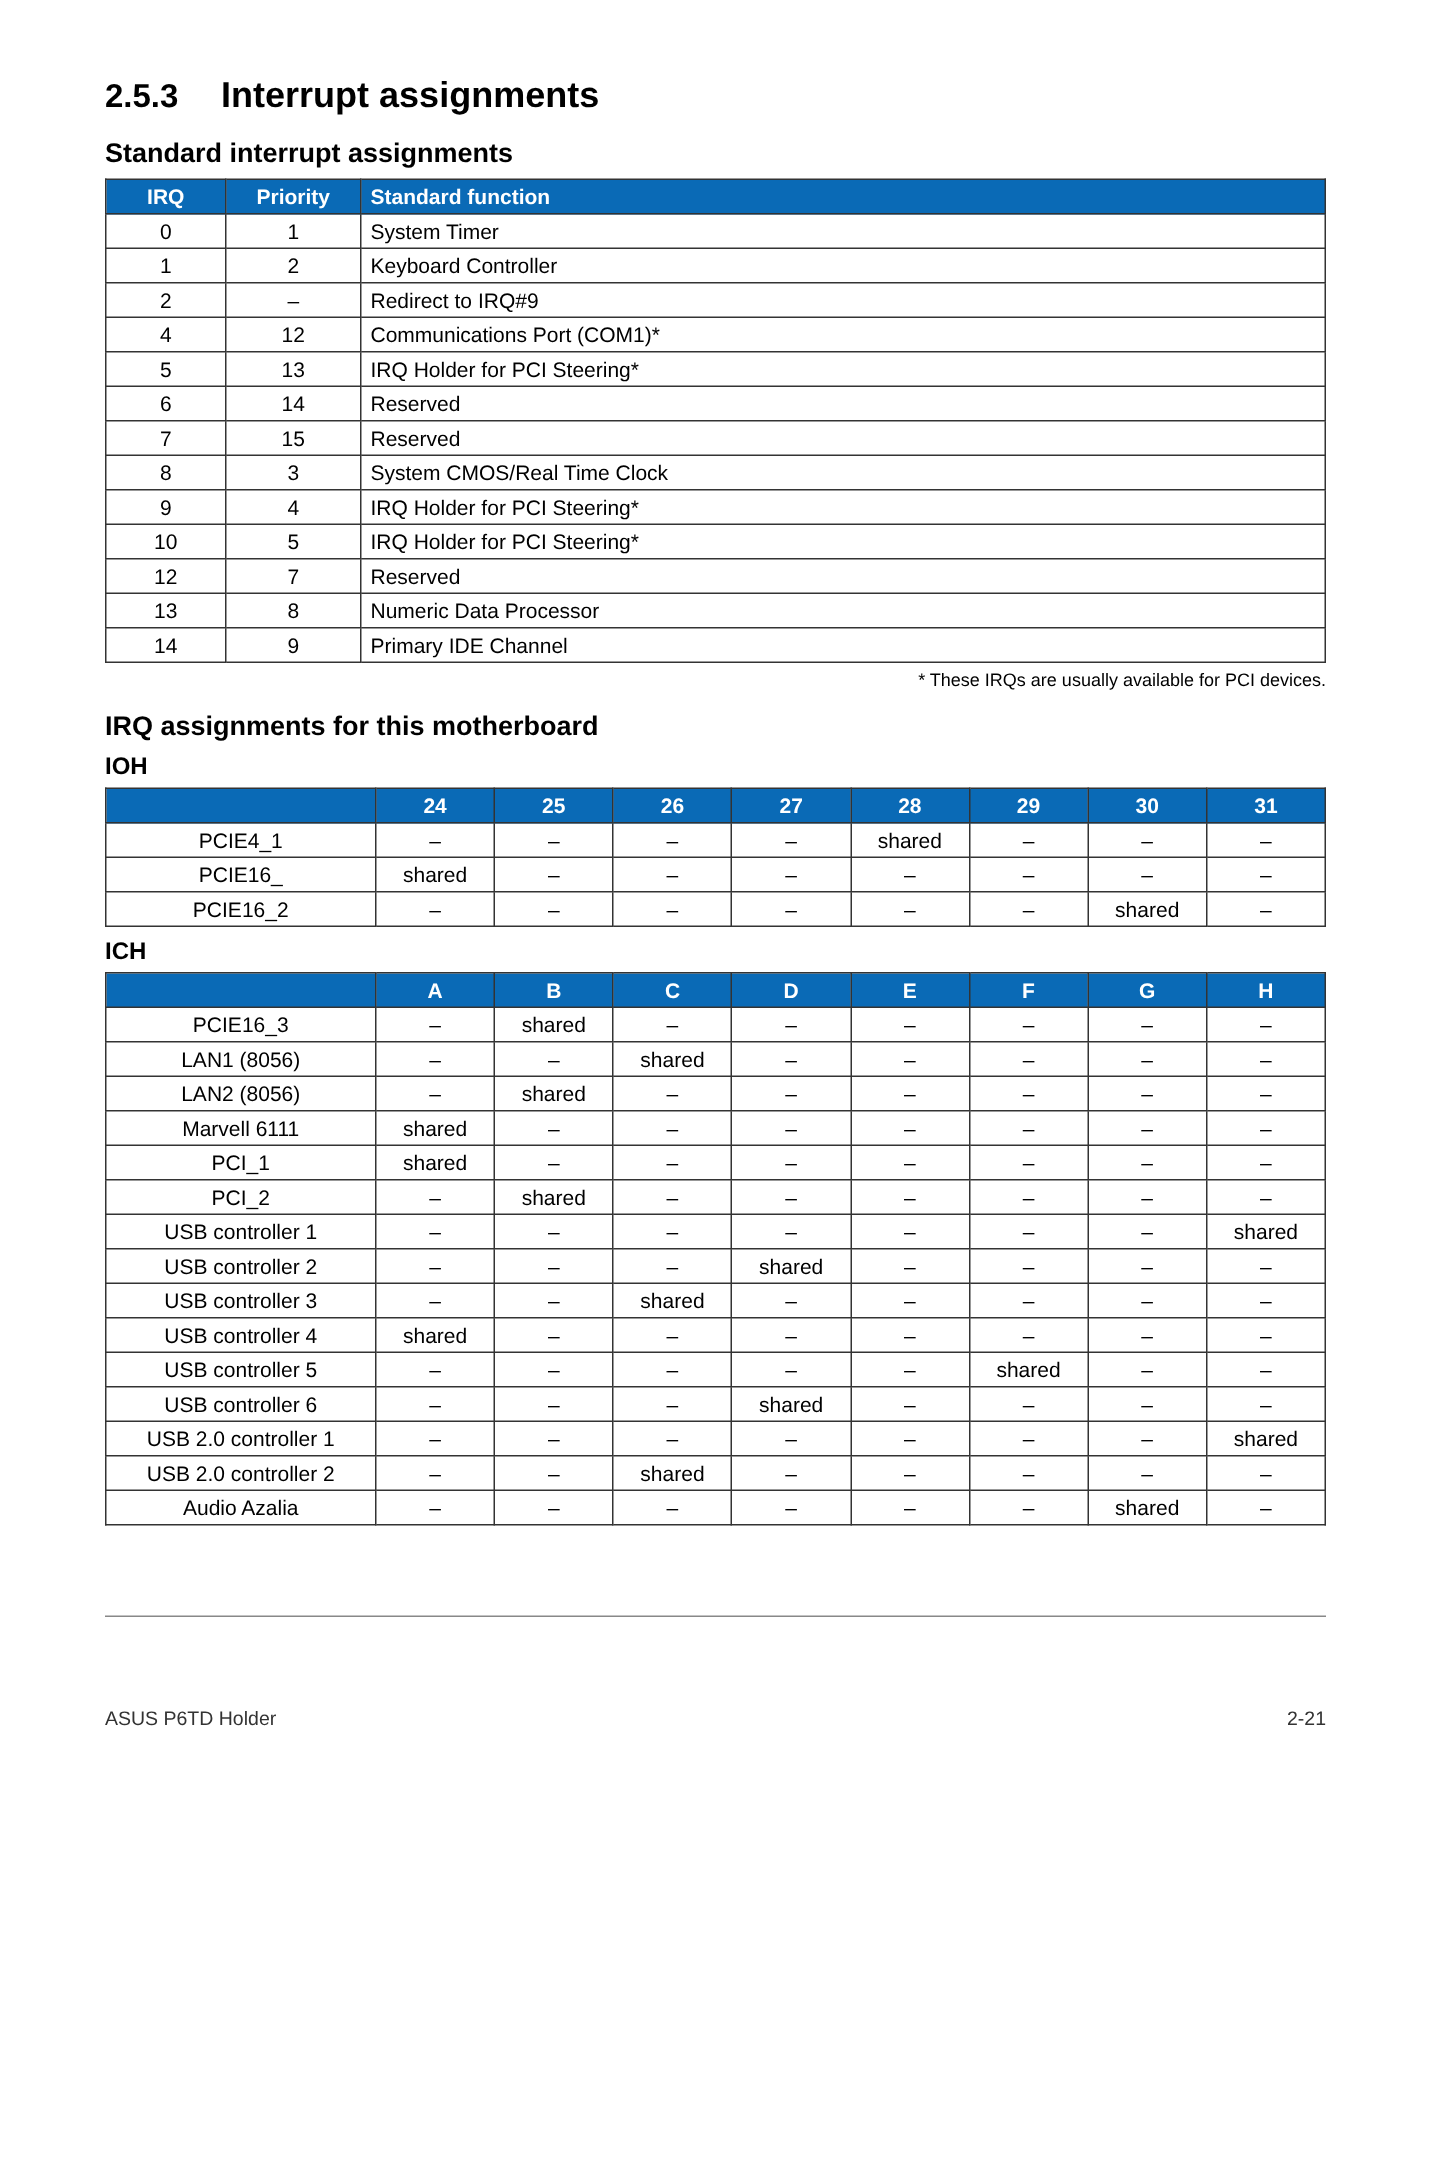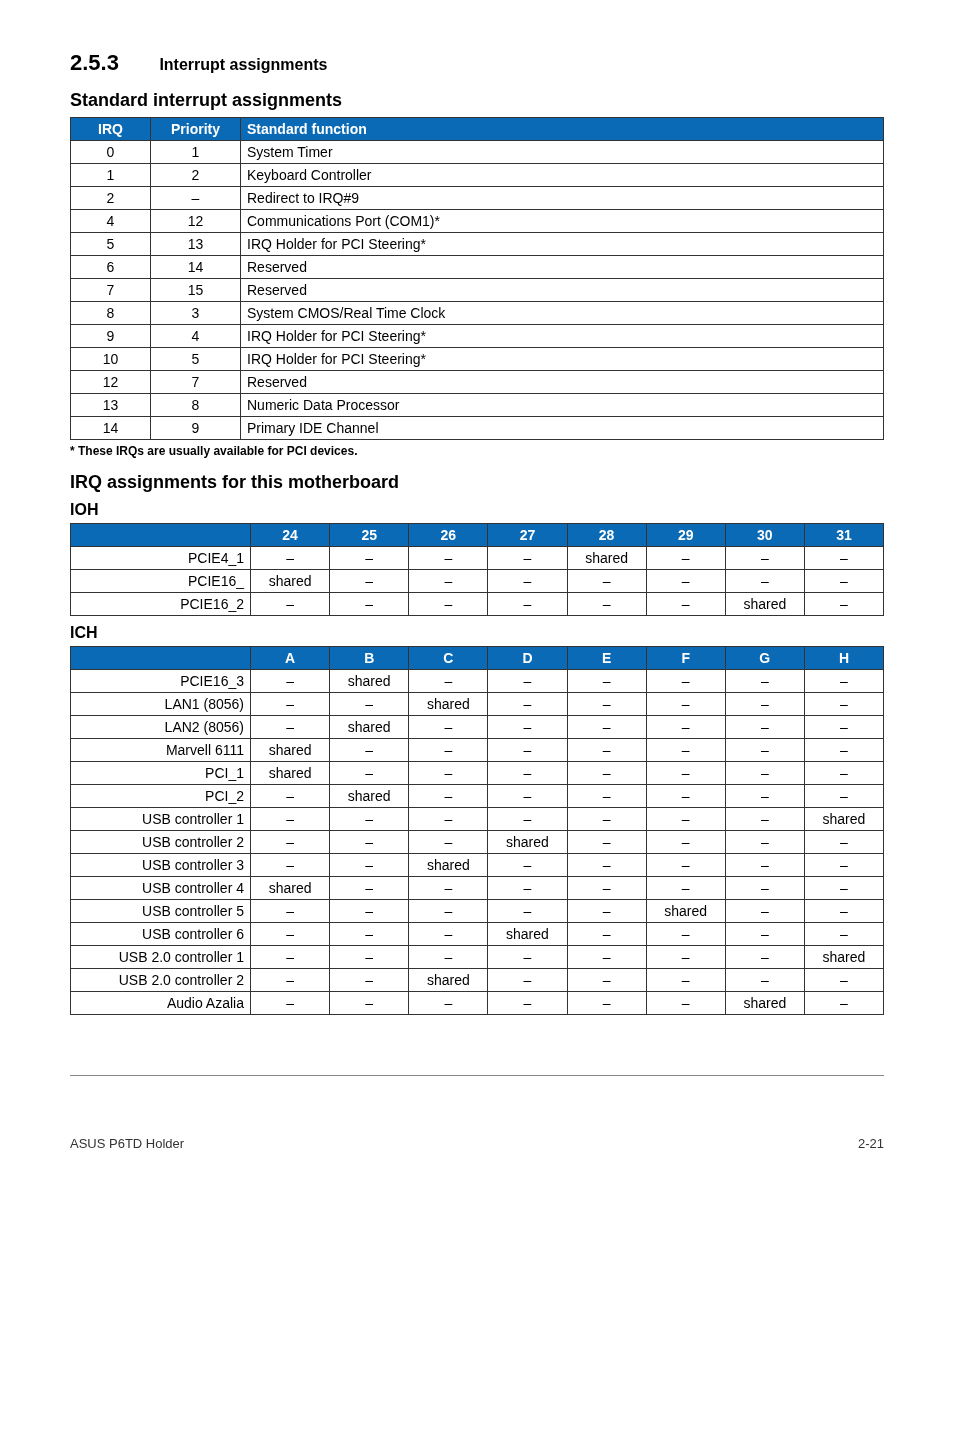--- a/index.html
+++ b/index.html
@@ -5,37 +5,37 @@
   * { box-sizing: border-box; }
   body {
     margin: 0;
     padding: 50px 70px 40px 70px;
     font-family: Arial, Helvetica, sans-serif;
     background: #fff;
     color: #000;
     width: 954px;
   }
   .section-number { font-weight: bold; font-size: 22px; }
-  .section-title { font-weight: bold; font-size: 16px; margin-left: 36px; }
+  .section-title { font-weight: bold; font-size: 24px; margin-left: 24px; }
   h3.sub { font-weight: bold; font-size: 18px; margin: 14px 0 6px 0; }
   h4.mini { font-weight: bold; font-size: 16px; margin: 8px 0 4px 0; }
 
   table { border-collapse: collapse; width: 100%; table-layout: fixed; }
   th, td { border: 1px solid #333; font-size: 14px; padding: 3px 6px; vertical-align: middle; }
   th { background: #0a6ab6; color: #fff; font-weight: bold; text-align: left; }
   .c { text-align: center; }
 
   .irq-table col.c1 { width: 80px; }
   .irq-table col.c2 { width: 90px; }
 
-  .note { font-size: 12px; font-weight: bold; margin: 4px 0 14px 0; }
+  .note { font-size: 12px; font-weight: normal; margin: 4px 0 14px 0; text-align: right; }
 
   .matrix-table th { text-align: center; }
   .matrix-table col.lab { width: 180px; }
-  .matrix-table td:first-child { text-align: right; }
+  .matrix-table td:first-child { text-align: center; }
   .matrix-table td { text-align: center; }
 
   .footer { display: flex; justify-content: space-between; font-size: 13px; margin-top: 60px; color: #333; }
   .footer-line { border: none; border-top: 1px solid #888; margin: 0 0 6px 0; }
 </style>
 </head>
 <body>
 
 <div>
   <span class="section-number">2.5.3</span>

